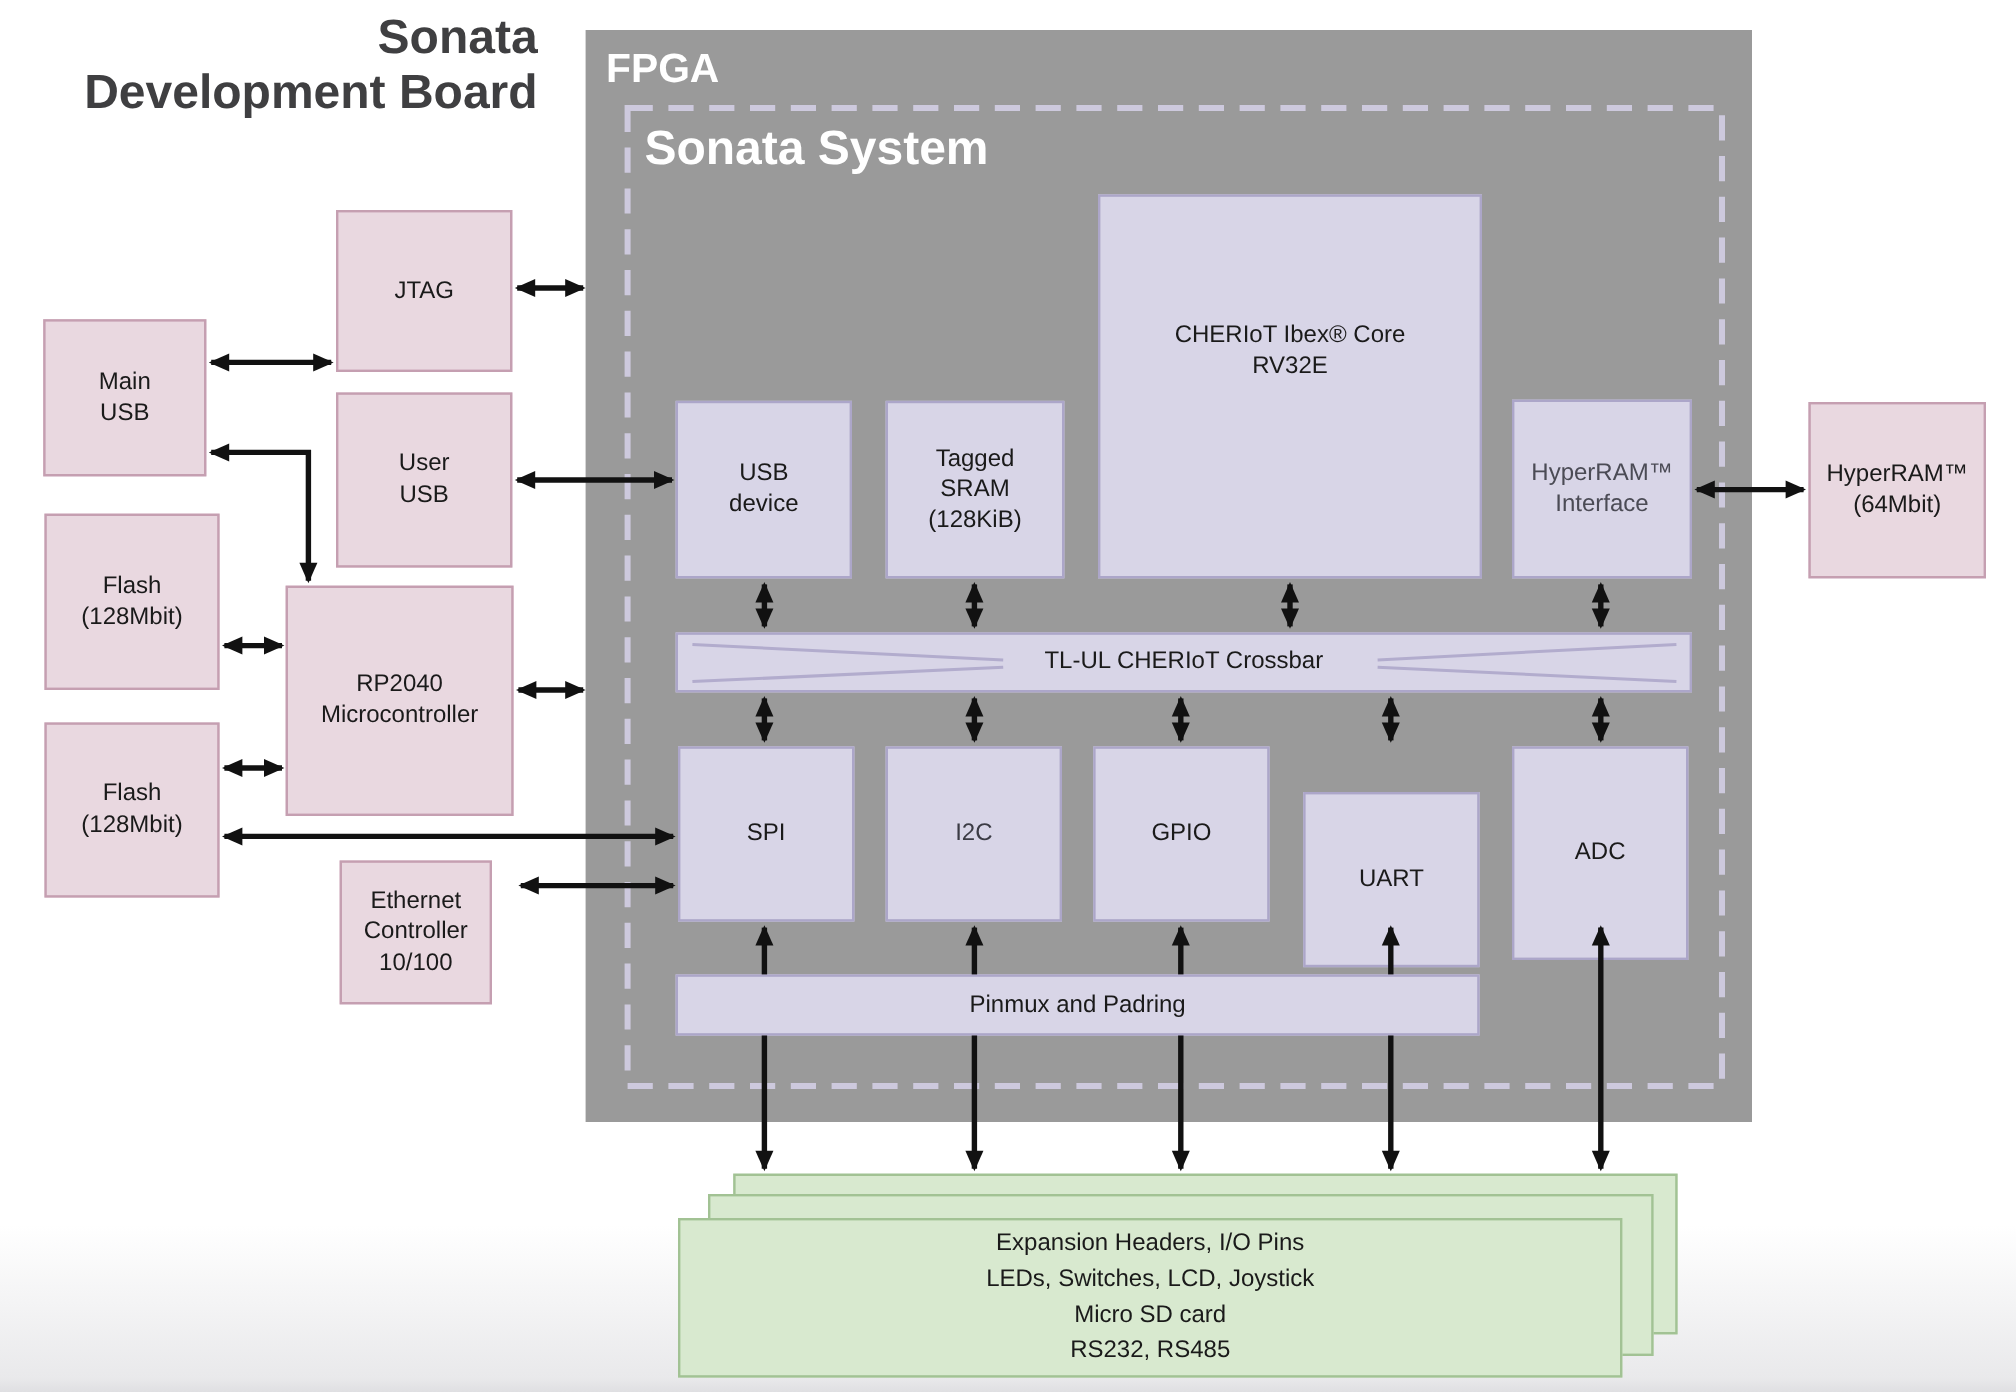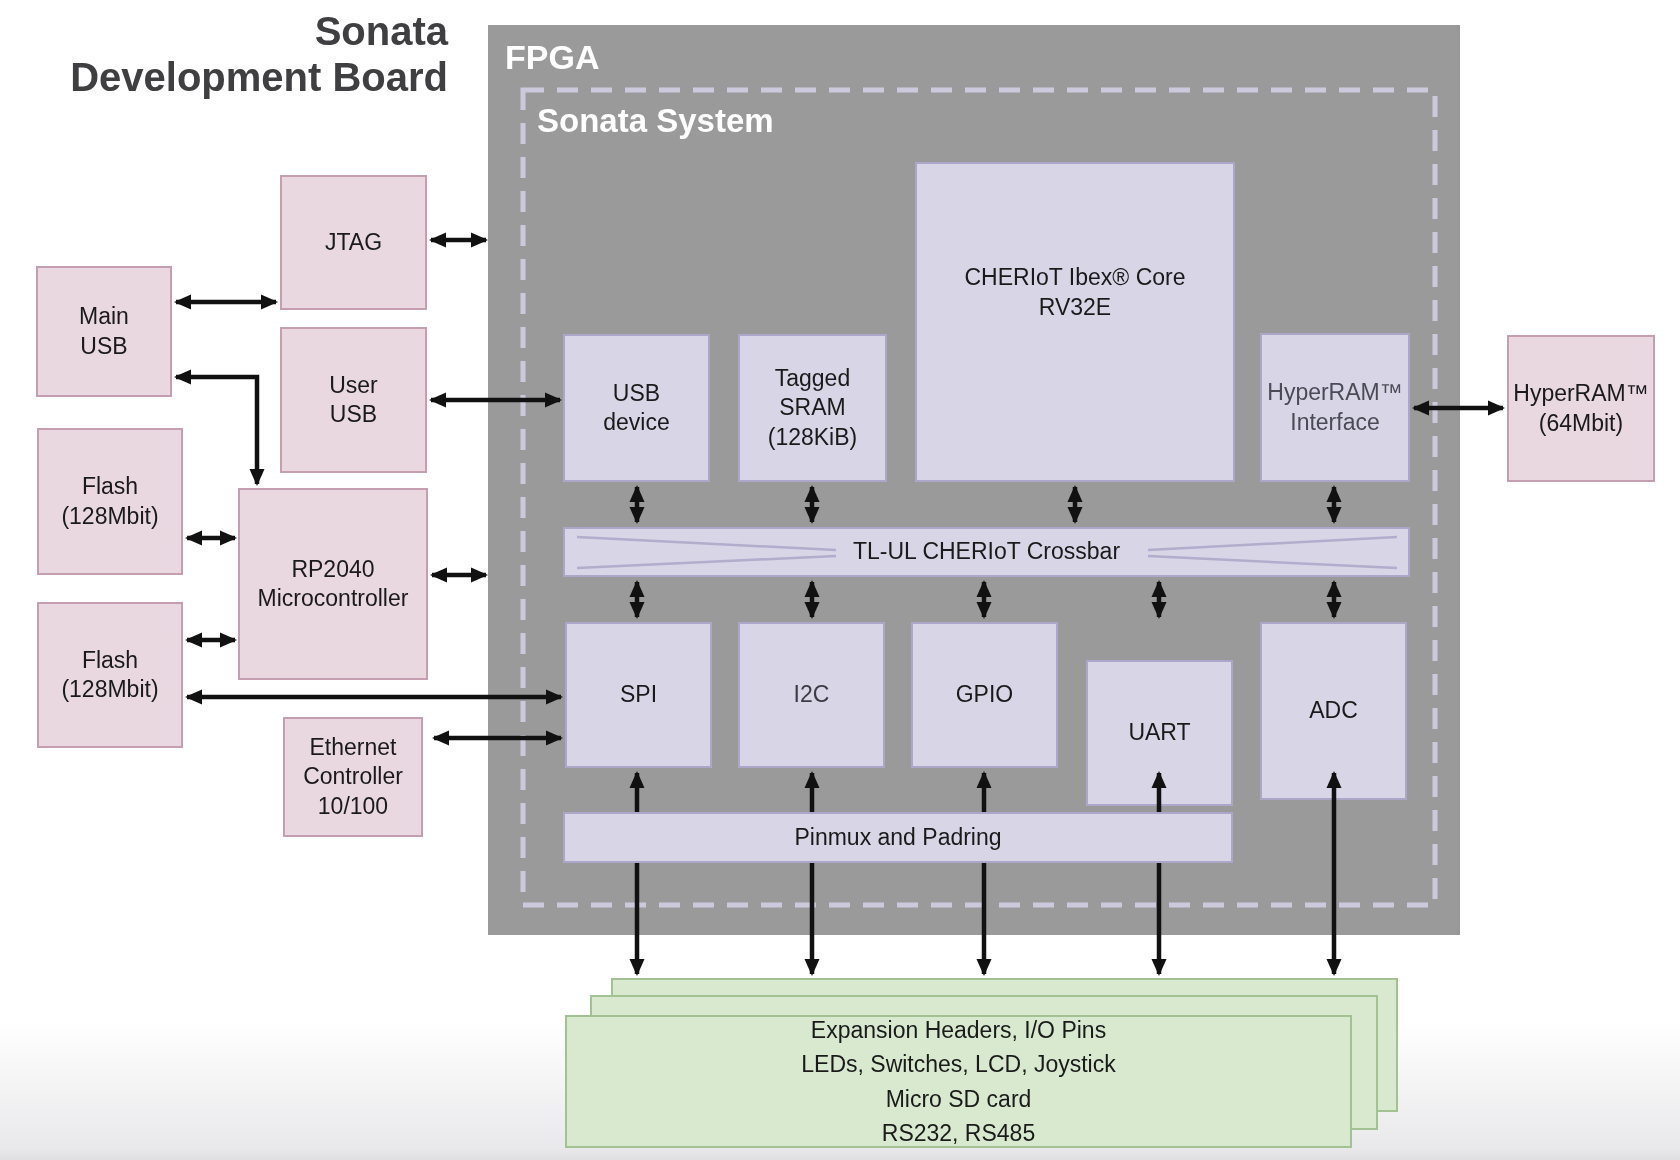--- a/index.html
+++ b/index.html
@@ -10,32 +10,32 @@
   }
   #stage{
     position:relative;width:1680px;height:1160px;overflow:hidden;
     background:linear-gradient(180deg,#ffffff 0%,#ffffff 88%,#e9e9eb 99%,#dfdfe2 100%);
   }
   .abs{position:absolute;box-sizing:border-box;}
   .box{
     position:absolute;box-sizing:border-box;
     display:flex;align-items:center;justify-content:center;
     text-align:center;white-space:pre-line;
-    font-size:23px;line-height:1.28;color:#1a1a1a;
+    font-size:20px;line-height:1.28;color:#1a1a1a;
   }
   .pink{background:#e9d8e0;border:2px solid #c59fb1;}
   .lav{background:#d8d5e7;border:2px solid #aca6c9;}
   .green{background:#d8e9cf;border:2px solid #a2c294;}
   .graybg{background:#9a9a9a;}
   .title{
     font-size:40px;font-weight:bold;line-height:1.15;color:#3f3f41;
     white-space:pre-line;letter-spacing:0px;text-align:right;
   }
   .fpga-label{font-size:34px;font-weight:bold;color:#ffffff;}
-  .system-label{font-size:33px;font-weight:bold;color:#ffffff;}
+  .system-label{font-size:40px;font-weight:bold;color:#ffffff;}
   .dim-text{color:#4b4b55;}
   .dim-text2{color:#3b3b44;}
   .ibex-pad{padding-bottom:59px;}
   svg.overlay{position:absolute;left:0;top:0;pointer-events:none;}
 </style>
 </head>
 <body>
 
 <div id="stage">
 
@@ -54,21 +54,21 @@
 USB</div>
   <div class="box pink" style="left:280px;top:175px;width:147px;height:135px;">JTAG</div>
   <div class="box pink" style="left:280px;top:327px;width:147px;height:146px;">User
 USB</div>
   <div class="box pink" style="left:37px;top:428px;width:146px;height:147px;">Flash
 (128Mbit)</div>
   <div class="box pink" style="left:37px;top:602px;width:146px;height:146px;">Flash
 (128Mbit)</div>
   <div class="box pink" style="left:238px;top:488px;width:190px;height:192px;">RP2040
 Microcontroller</div>
-  <div class="box pink" style="left:283px;top:717px;width:140px;height:120px;">Ethernet
+  <div class="box pink" style="left:283px;top:717px;width:127px;height:120px;">Ethernet
 Controller
 10/100</div>
   <div class="box pink" style="left:1507px;top:335px;width:148px;height:147px;">HyperRAM™
 (64Mbit)</div>
 
   <div class="box lav" style="left:563px;top:334px;width:147px;height:148px;">USB
 device</div>
   <div class="box lav" style="left:738px;top:334px;width:149px;height:148px;">Tagged
 SRAM
 (128KiB)</div>

